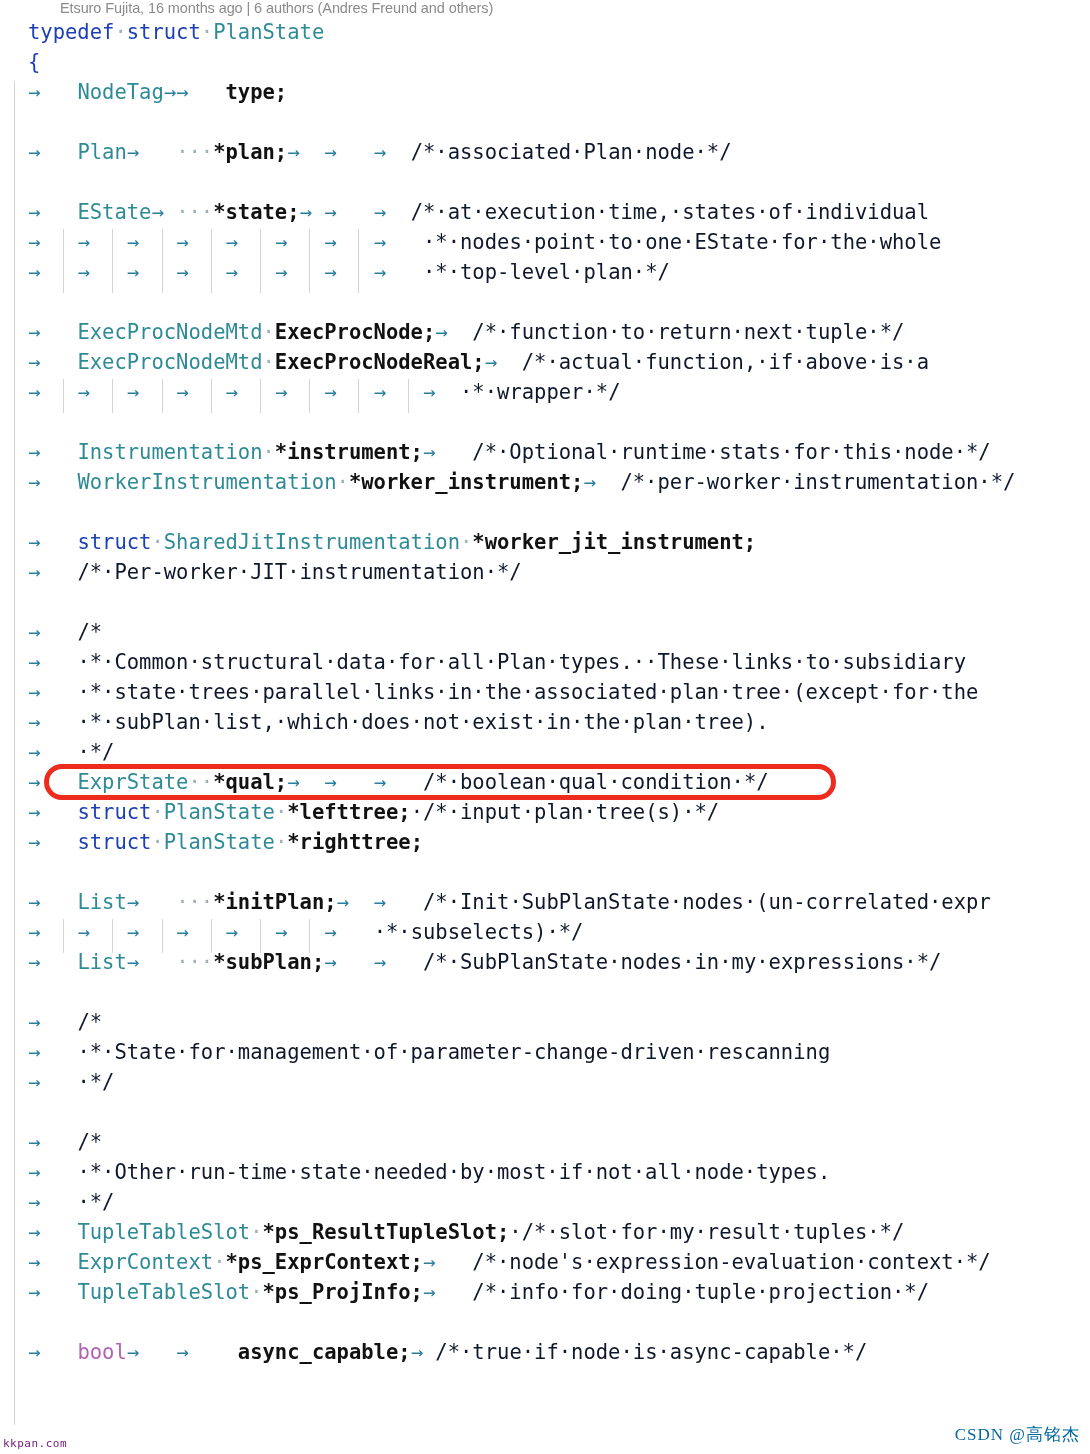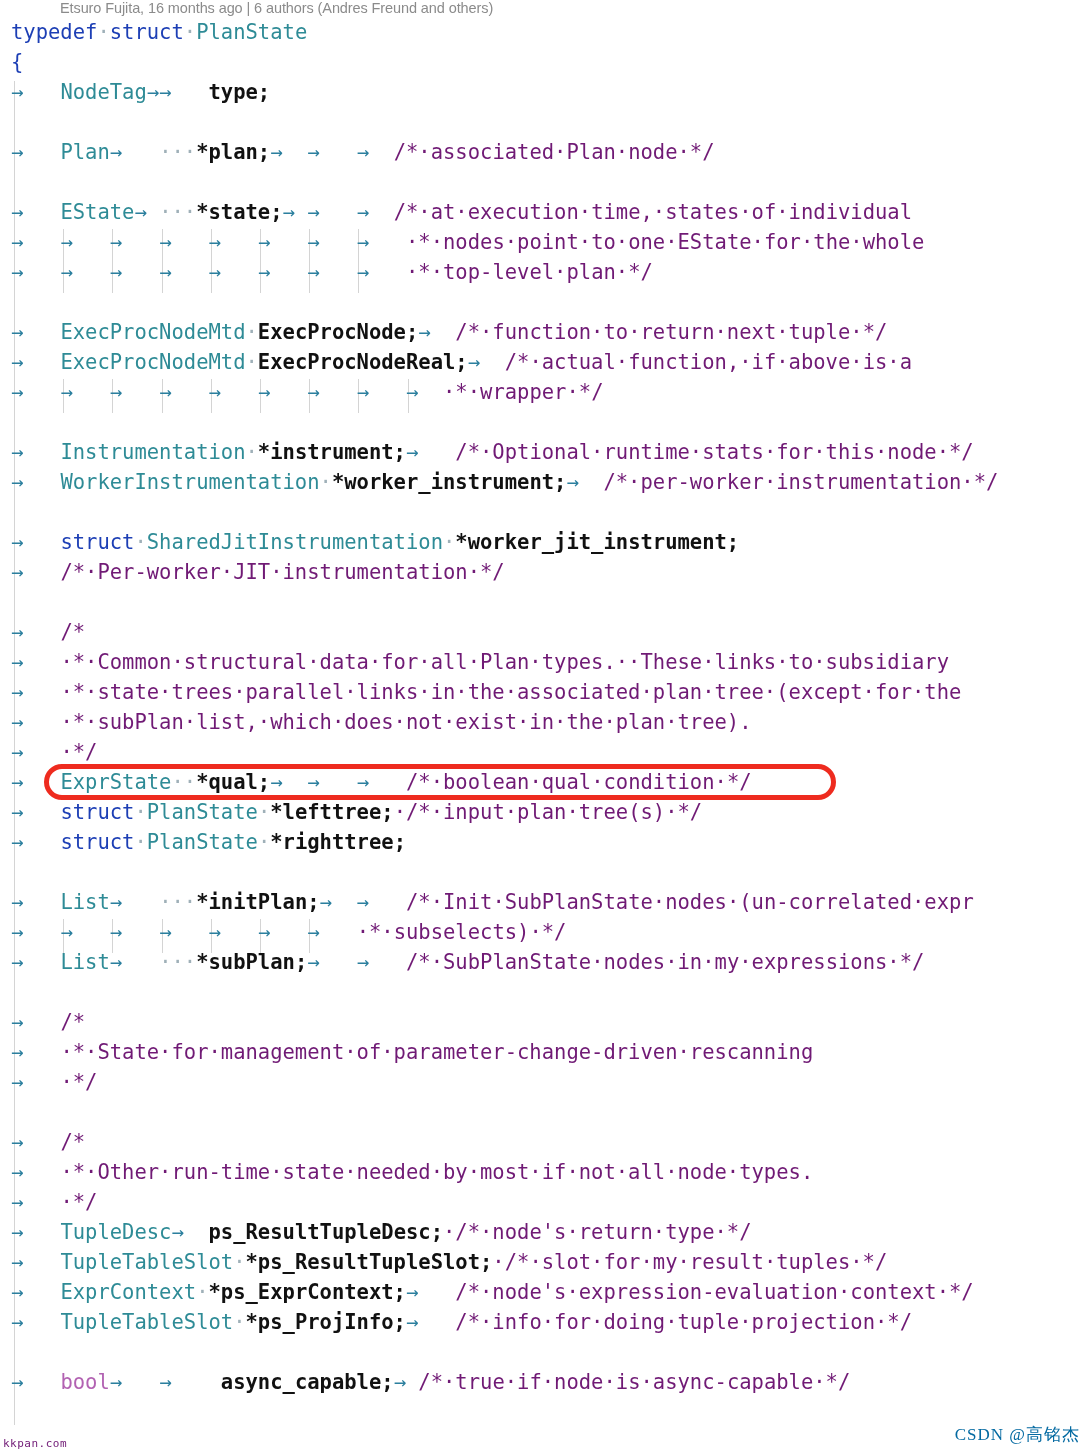--- a/index.html
+++ b/index.html
@@ -49,31 +49,31 @@
     left: 0; top: 0;
     width: 1090px;
   }
 
   .code-line {
     position: relative;
     height: 30px;
     line-height: 30px;
     font-size: 20.5px;
     white-space: pre;
-    padding-left: 11px;
+    padding-left: 28px;
     letter-spacing: 0px;
   }
 
   
   .t-kw    { color: #1d3fb5; }            
   .t-type  { color: #2e8b96; }            
   .t-btype { color: #b262b2; }            
   .t-id    { color: #111111; font-weight: 700; }
   .t-plain { color: #111111; }
-  .t-cmt   { color: #701a75; }
+  .t-cmt   { color: #0f172a; }
   .t-punct { color: #1d3fb5; }
   .t-tab   { color: #2b7f9e; }            
   .t-sp    { color: #9fb0b8; }            
 
   
   #qual-highlight {
     position: absolute;
     border: 5px solid #ee2b1f;
     border-radius: 26px;
     background: transparent;
@@ -165,21 +165,20 @@
       <div class="code-line"><span class="t-tab">→</span><span class="t-plain">   </span><span class="t-tab">→</span><span class="t-plain">   </span><span class="t-tab">→</span><span class="t-plain">   </span><span class="t-tab">→</span><span class="t-plain">   </span><span class="t-tab">→</span><span class="t-plain">   </span><span class="t-tab">→</span><span class="t-plain">   </span><span class="t-tab">→</span><span class="t-plain">   </span><span class="t-cmt">·*·subselects)·*/</span></div>
       <div class="code-line"><span class="t-tab">→</span><span class="t-plain">   </span><span class="t-type">List</span><span class="t-tab">→</span><span class="t-plain">   </span><span class="t-sp">···</span><span class="t-id">*subPlan;</span><span class="t-tab">→</span><span class="t-plain">   </span><span class="t-tab">→</span><span class="t-plain">   </span><span class="t-cmt">/*·SubPlanState·nodes·in·my·expressions·*/</span></div>
       <div class="code-line">&nbsp;</div>
       <div class="code-line"><span class="t-tab">→</span><span class="t-plain">   </span><span class="t-cmt">/*</span></div>
       <div class="code-line"><span class="t-tab">→</span><span class="t-plain">   </span><span class="t-cmt">·*·State·for·management·of·parameter-change-driven·rescanning</span></div>
       <div class="code-line"><span class="t-tab">→</span><span class="t-plain">   </span><span class="t-cmt">·*/</span></div>
       <div class="code-line">&nbsp;</div>
       <div class="code-line"><span class="t-tab">→</span><span class="t-plain">   </span><span class="t-cmt">/*</span></div>
       <div class="code-line"><span class="t-tab">→</span><span class="t-plain">   </span><span class="t-cmt">·*·Other·run-time·state·needed·by·most·if·not·all·node·types.</span></div>
       <div class="code-line"><span class="t-tab">→</span><span class="t-plain">   </span><span class="t-cmt">·*/</span></div>
-      <div class="code-line"><span class="t-tab">→</span><span class="t-plain">   </span><span class="t-type">TupleDesc</span><span class="t-tab">→</span><span class="t-plain">  </span><span class="t-id">ps_ResultTupleDesc;</span><span class="t-cmt">·/*·node's·return·type·*/</span></div>
       <div class="code-line"><span class="t-tab">→</span><span class="t-plain">   </span><span class="t-type">TupleTableSlot</span><span class="t-sp">·</span><span class="t-id">*ps_ResultTupleSlot;</span><span class="t-cmt">·/*·slot·for·my·result·tuples·*/</span></div>
       <div class="code-line"><span class="t-tab">→</span><span class="t-plain">   </span><span class="t-type">ExprContext</span><span class="t-sp">·</span><span class="t-id">*ps_ExprContext;</span><span class="t-tab">→</span><span class="t-plain">   </span><span class="t-cmt">/*·node's·expression-evaluation·context·*/</span></div>
       <div class="code-line"><span class="t-tab">→</span><span class="t-plain">   </span><span class="t-type">TupleTableSlot</span><span class="t-sp">·</span><span class="t-id">*ps_ProjInfo;</span><span class="t-tab">→</span><span class="t-plain">   </span><span class="t-cmt">/*·info·for·doing·tuple·projection·*/</span></div>
       <div class="code-line">&nbsp;</div>
       <div class="code-line"><span class="t-tab">→</span><span class="t-plain">   </span><span class="t-btype">bool</span><span class="t-tab">→</span><span class="t-plain">   </span><span class="t-tab">→</span><span class="t-plain">    </span><span class="t-id">async_capable;</span><span class="t-tab">→</span><span class="t-plain"> </span><span class="t-cmt">/*·true·if·node·is·async-capable·*/</span></div>
     </div>
 
   <div id="qual-highlight" style="left: 44px; top: 747px; width: 792px; height: 36px; border-color: rgb(238, 43, 31);"></div>
 </div>
 

